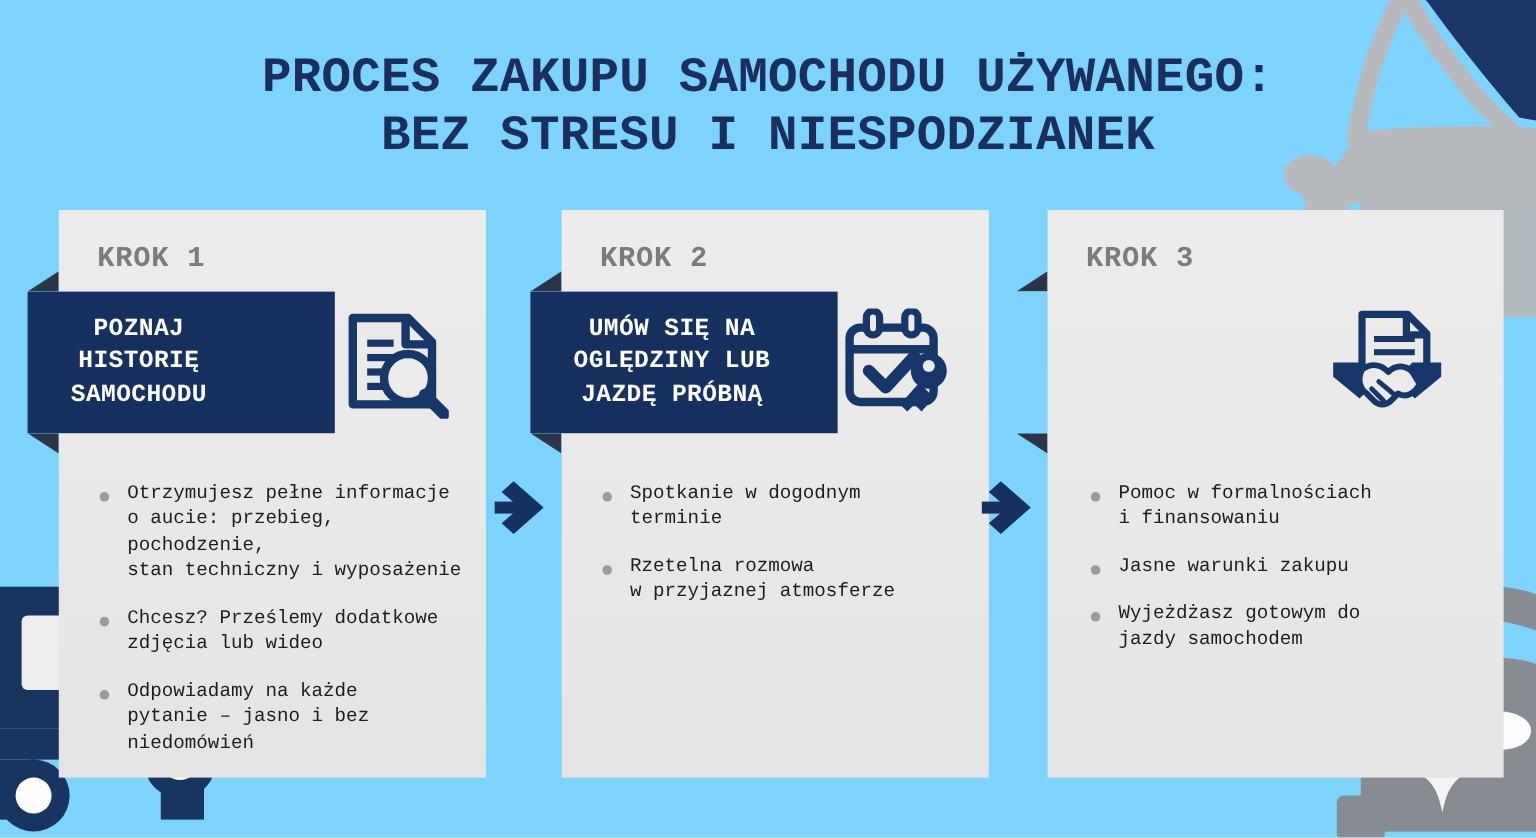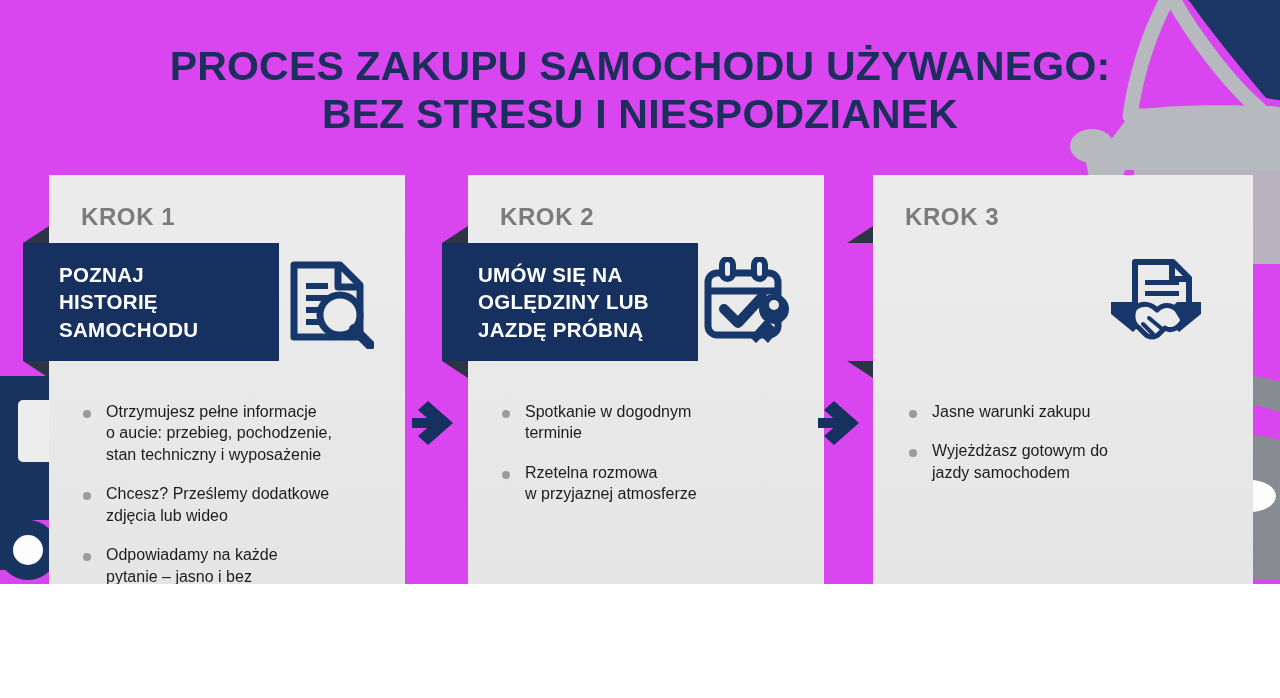--- a/index.html
+++ b/index.html
@@ -12,23 +12,24 @@
 
   body {
     font-family: "Liberation Sans", sans-serif;
     background: #ffffff;
     position: relative;
   }
 
   #stage {
     position: relative;
     width: 1280px;
-    height: 584px;
-    background: #d946ef;
+    height: 698px;
+    background: #7dd3fc;
     overflow: hidden;
+    font-family: Liberation Mono, monospace;
   }
 
   
   .bg-layer {
     position: absolute;
     inset: 0;
     pointer-events: none;
   }
 
   .deco-topright { position: absolute; top: -6px; right: -10px; }
@@ -101,20 +102,21 @@
     align-items: center;
   }
 
   .banner-text {
     color: #ffffff;
     font-size: 20.5px;
     font-weight: 700;
     line-height: 1.33;
     letter-spacing: 0.3px;
     white-space: pre-line;
+    text-align: center;
   }
 
   
   .fold {
     position: absolute;
     left: -26px;
     width: 26px;
     height: 17px;
     background: #2c3545;
     z-index: 2;
@@ -322,20 +324,22 @@
           <path d="M92 44 L68 44 L54 58 L70 74 L92 56 Z" fill="#17366a"></path>
           <path d="M26 50 C34 44 42 46 48 52 C54 46 62 46 68 52 L74 62
                    C70 70 62 74 56 70 L50 76 C46 80 40 80 36 76
                    L30 70 C24 66 22 58 26 50 Z" fill="#ebebeb" stroke="#17366a" stroke-width="5" stroke-linejoin="round"></path>
           <path d="M40 60 L52 70" stroke="#17366a" stroke-width="4" stroke-linecap="round"></path>
           <path d="M34 66 L44 76" stroke="#17366a" stroke-width="4" stroke-linecap="round"></path>
         </svg>
       </div>
 
       <ul class="bullets">
+        <li class="bullet">Pomoc w formalnościach
+i finansowaniu</li>
         <li class="bullet">Jasne warunki zakupu</li>
         <li class="bullet">Wyjeżdżasz gotowym do
 jazdy samochodem</li>
       </ul>
     </div>
   </div>
 
   <div class="arrow a1">
     <svg width="44" height="50" viewBox="0 0 44 50">
       <path d="M16 3 L41 25 L16 47 L6 38 L21 25 L6 12 Z" fill="#16315f"></path>

